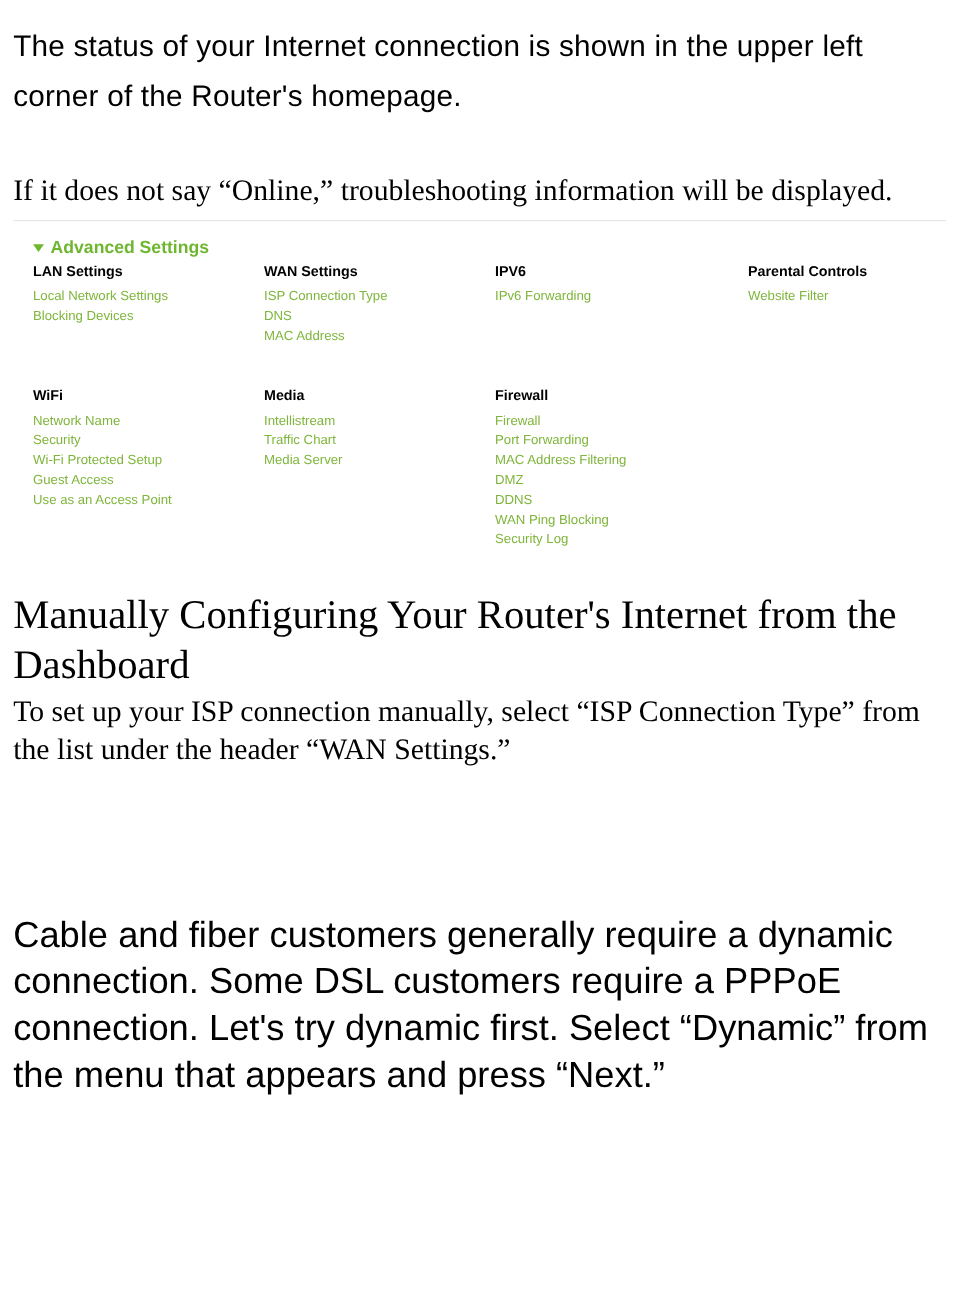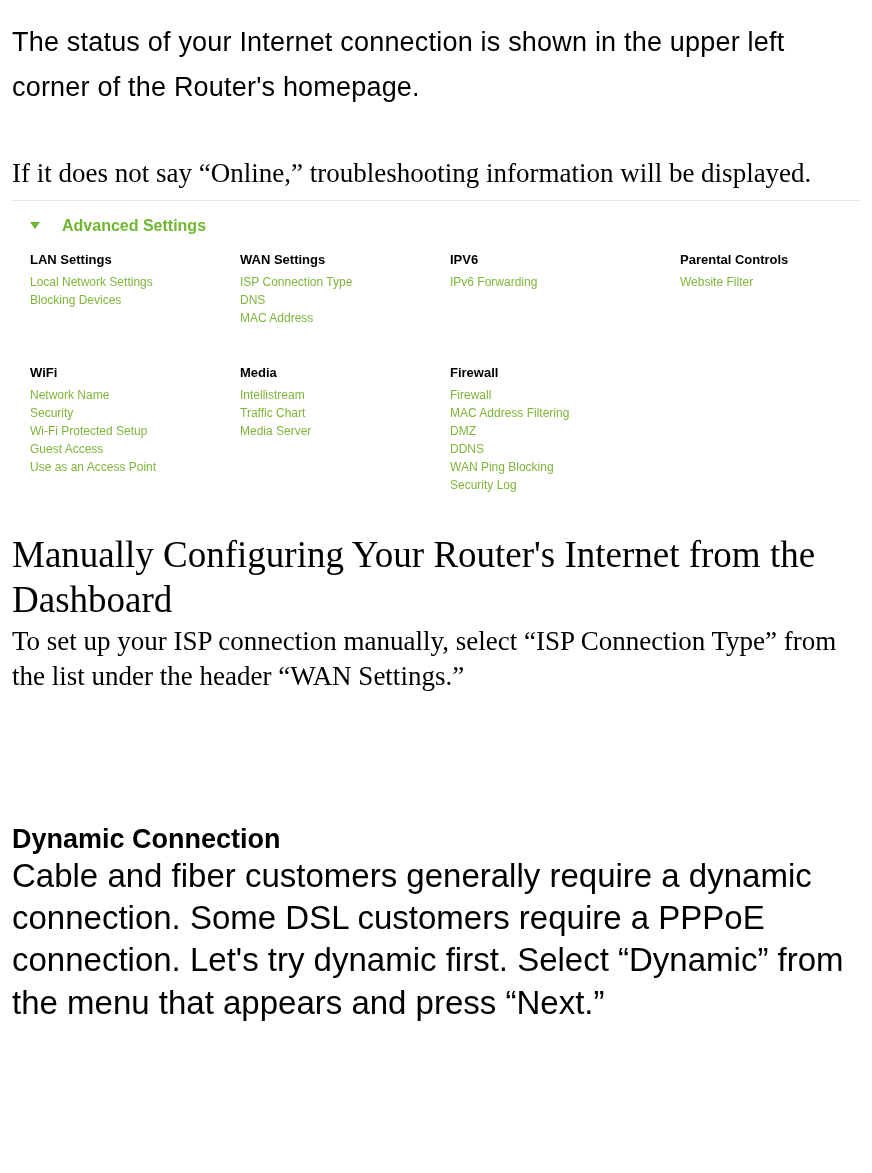--- a/index.html
+++ b/index.html
@@ -25,22 +25,22 @@
       line-height: 1.35;
     }
     .panel {
       border-top: 1px solid #e6e6e6;
       margin-top: 8px;
       padding: 16px 0 10px 18px;
     }
     .panel-title-row {
       display: flex;
       align-items: center;
-      gap: 22px;
-      margin-bottom: 17px;
+      gap: 6px;
+      margin-bottom: 4px;
     }
     .caret {
       width: 0; height: 0;
       border-left: 5px solid transparent;
       border-right: 5px solid transparent;
       border-top: 7px solid #6fb62f;
     }
     .panel-title {
       color: #6fb62f;
       font-weight: bold;
@@ -146,32 +146,32 @@
       <div>
         <div class="col-head">Media</div>
         <a class="link">Intellistream</a>
         <a class="link">Traffic Chart</a>
         <a class="link">Media Server</a>
       </div>
 
       <div>
         <div class="col-head">Firewall</div>
         <a class="link">Firewall</a>
+        <a class="link">Port Forwarding</a>
         <a class="link">MAC Address Filtering</a>
         <a class="link">DMZ</a>
         <a class="link">DDNS</a>
         <a class="link">WAN Ping Blocking</a>
         <a class="link">Security Log</a>
       </div>
 
 
     </div>
   </div>
 
   <h2 class="h2">Manually Configuring Your Router's Internet from the Dashboard</h2>
   <p class="p-serif">To set up your ISP connection manually, select “ISP Connection Type” from the list under the header “WAN Settings.”</p>
 
   <div class="spacer-2"></div>
 
-  <h3 class="h3">Dynamic Connection</h3>
   <p class="p-sans">Cable and fiber customers generally require a dynamic connection. Some DSL customers require a PPPoE connection. Let's try dynamic first. Select “Dynamic” from the menu that appears and press “Next.”</p>
 
 </div>
 
 </body></html>

